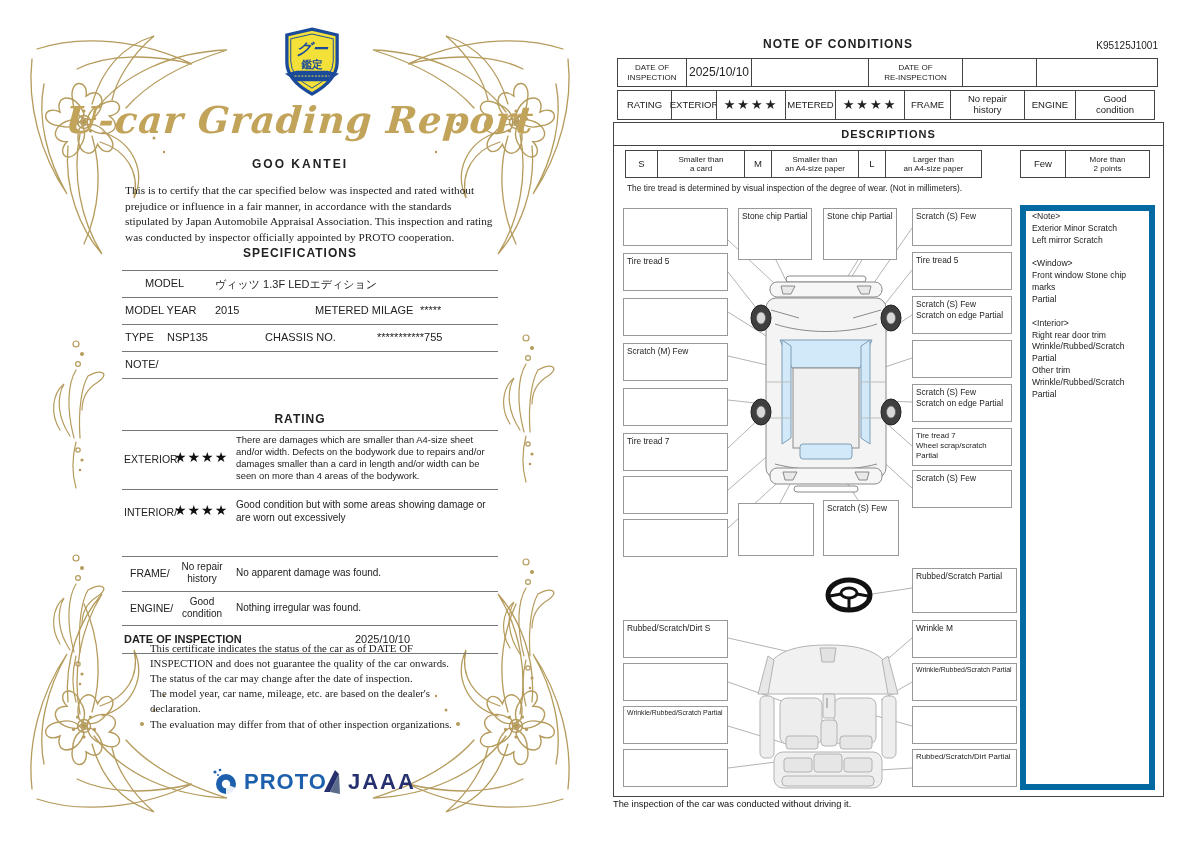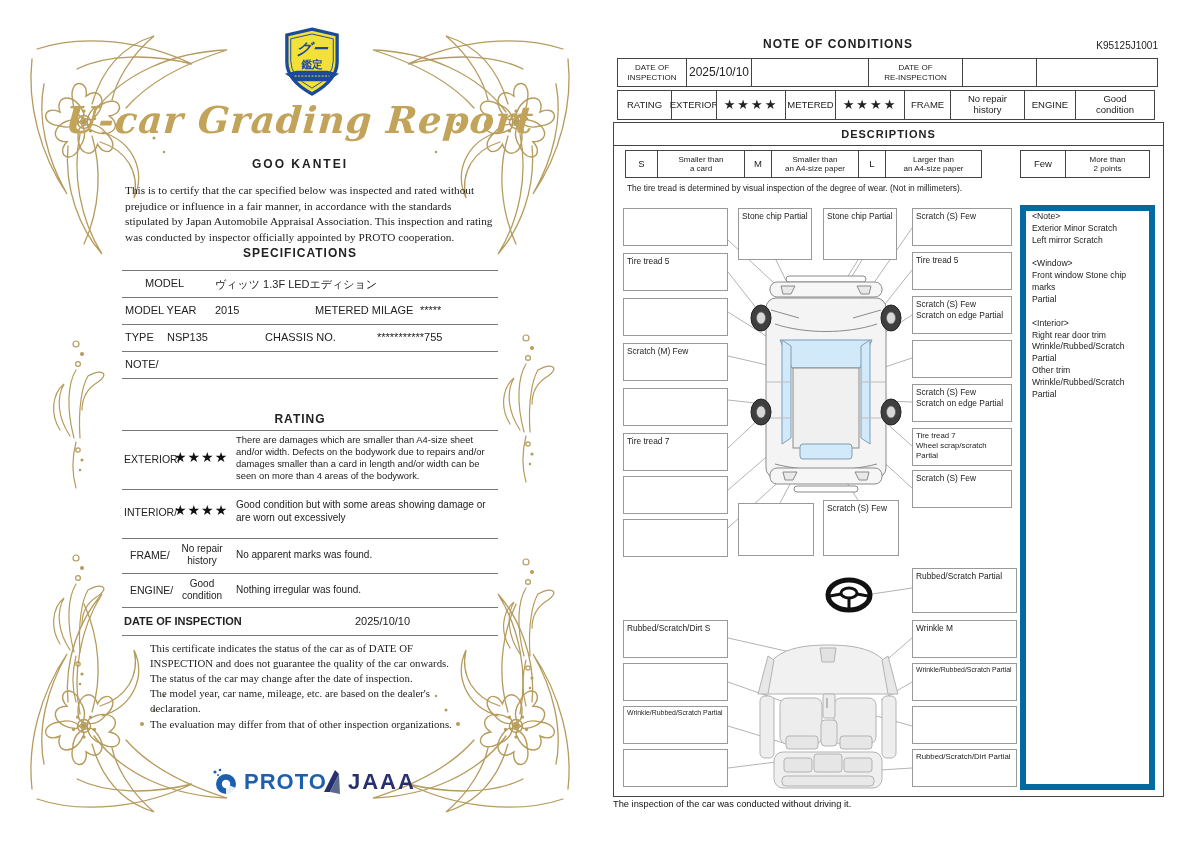--- a/index.html
+++ b/index.html
@@ -154,25 +154,25 @@
       <div class="rate-row" style="height:58px;">
         <span class="rate-label" style="top:22px;">EXTERIOR/</span>
         <span class="stars-lg" style="left:52px;top:18px;">★★★★</span>
         <span class="rate-desc" style="top:3px;">There are damages which are smaller than A4-size sheet and/or width. Defects on the bodywork due to repairs and/or damages smaller than a card in length and/or width can be seen on more than 4 areas of the bodywork.</span>
       </div>
       <div class="rate-row" style="height:48px;">
         <span class="rate-label" style="top:16px;">INTERIOR/</span>
         <span class="stars-lg" style="left:52px;top:12px;">★★★★</span>
         <span class="rate-desc" style="top:9px;font-size:10px;">Good condition but with some areas showing damage or are worn out excessively</span>
       </div>
-      <div class="rate-row" style="height:34px;">
+      <div class="rate-row" style="height:34px;margin-top:18px;">
         <span class="rate-label" style="left:8px;top:10px;">FRAME/</span>
         <span class="rate-grade pre" style="top:4px;">No repair
 history</span>
-        <span class="rate-desc" style="top:10px;font-size:10px;">No apparent marks was found.</span>
+        <span class="rate-desc" style="top:10px;font-size:10px;">No apparent damage was found.</span>
       </div>
       <div class="rate-row" style="height:33px;">
         <span class="rate-label" style="left:8px;top:10px;">ENGINE/</span>
         <span class="rate-grade pre" style="top:4px;">Good
 condition</span>
         <span class="rate-desc" style="top:10px;font-size:10px;">Nothing irregular was found.</span>
       </div>
       <div class="rate-row" style="height:27px;">
         <span class="rate-label" style="top:7px;font-size:11px;font-weight:bold;">DATE OF INSPECTION</span>
         <span class="rate-label" style="left:233px;top:7px;font-size:11px;">2025/10/10</span>

